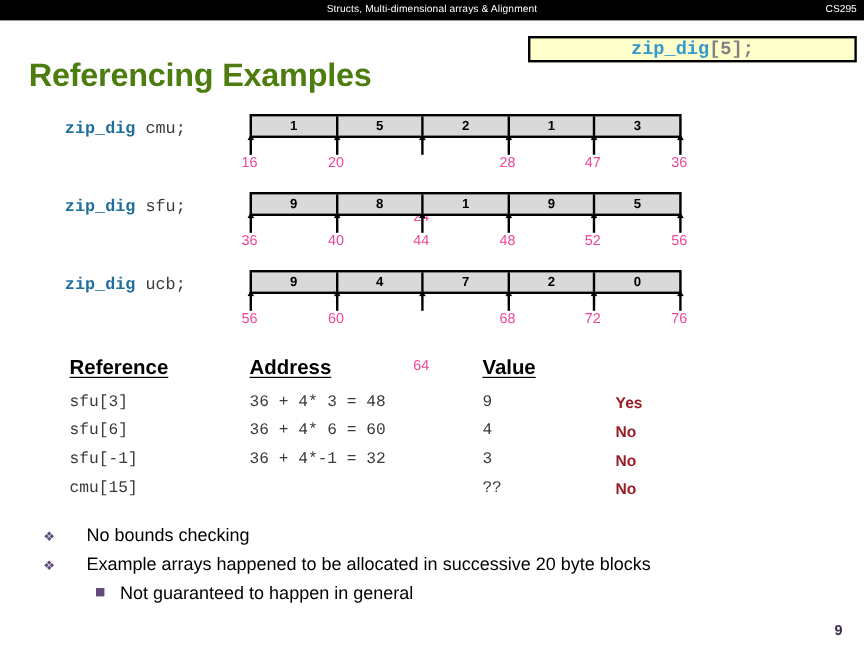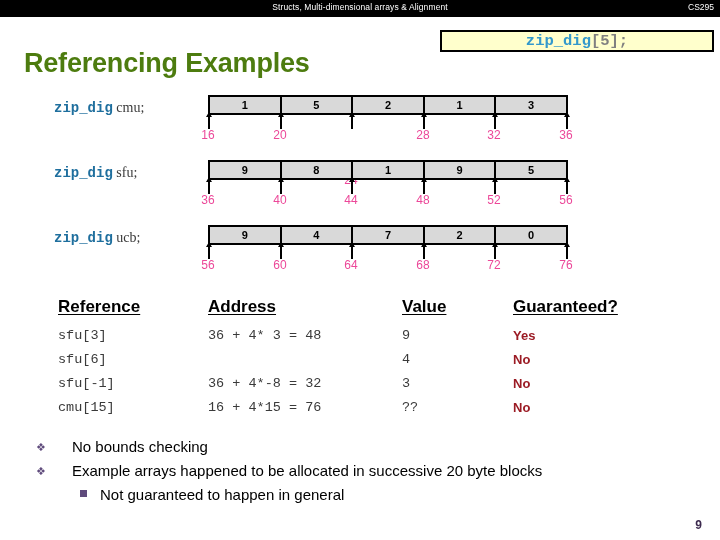--- a/index.html
+++ b/index.html
@@ -73,21 +73,21 @@
   
   .array-row { position: absolute; left: 0; width: 720px; }
   .array-label {
     position: absolute;
     left: 54px; top: 0;
     font-family: "Liberation Mono", monospace;
     font-size: 14px;
     white-space: pre;
   }
   .lbl-type { color: #1f6f9e; font-weight: bold; }
-  .lbl-var  { color: #3a3a3a; font-family: Liberation Serif, serif; }
+  .lbl-var  { color: #3a3a3a; }
 
   .boxes {
     position: absolute;
     left: 208px; top: -5px;
     width: 360px; height: 20px;
     border: 2px solid #000000;
     box-sizing: border-box;
     display: flex;
     background: #d9d9d9;
   }
@@ -253,21 +253,21 @@
         <div class="tick" style="left: 286px;"></div>
         <div class="tickcap" style="left: 284px;"></div>
         <div class="tick" style="left: 358px;"></div>
         <div class="tickcap" style="left: 356px;"></div>
       </div>
       <div class="addrs">
         <div class="addr" style="left: 0px;">16</div>
         <div class="addr" style="left: 72px;">20</div>
         <div class="addr" style="left: 143px; margin-top: 45px;">24</div>
         <div class="addr" style="left: 215px;">28</div>
-        <div class="addr" style="left: 286px;">32</div>
+        <div class="addr" style="left: 286px;">47</div>
         <div class="addr" style="left: 358px;">36</div>
       </div>
     </div>
     <div class="array-row" style="top: 165px;">
       <div class="array-label"><span class="lbl-type">zip_dig</span><span class="lbl-var"> sfu;</span></div>
       <div class="boxes">
         <div class="cell">9</div>
         <div class="cell">8</div>
         <div class="cell">1</div>
         <div class="cell">9</div>
@@ -315,56 +315,55 @@
         <div class="tick" style="left: 215px;"></div>
         <div class="tickcap" style="left: 213px;"></div>
         <div class="tick" style="left: 286px;"></div>
         <div class="tickcap" style="left: 284px;"></div>
         <div class="tick" style="left: 358px;"></div>
         <div class="tickcap" style="left: 356px;"></div>
       </div>
       <div class="addrs">
         <div class="addr" style="left: 0px;">56</div>
         <div class="addr" style="left: 72px;">60</div>
-        <div class="addr" style="left: 143px;">64</div>
+        <div class="addr" style="left: 143px; margin-top: 39px;">64</div>
         <div class="addr" style="left: 215px;">68</div>
         <div class="addr" style="left: 286px;">72</div>
         <div class="addr" style="left: 358px;">76</div>
       </div>
     </div>
   </div>
 
 <div class="tbl">
   <div class="tbl-head">
     <div class="th th-ref">Reference</div>
     <div class="th th-addr">Address</div>
     <div class="th th-val">Value</div>
-    <div class="th th-gtd">Guaranteed?</div>
   </div>
   <div id="rows-host">
       <div class="trow" style="top: 31px;">
         <div class="td td-ref">sfu[3]</div>
         <div class="td td-addr">36 + 4* 3 = 48</div>
         <div class="td td-val">9</div>
         <div class="td td-gtd">Yes</div>
       </div>
       <div class="trow" style="top: 55px;">
         <div class="td td-ref">sfu[6]</div>
+        <div class="td td-addr">36 + 4* 6 = 60</div>
         <div class="td td-val">4</div>
         <div class="td td-gtd">No</div>
       </div>
       <div class="trow" style="top: 79px;">
         <div class="td td-ref">sfu[-1]</div>
-        <div class="td td-addr">36 + 4*-8 = 32</div>
+        <div class="td td-addr">36 + 4*-1 = 32</div>
         <div class="td td-val">3</div>
         <div class="td td-gtd">No</div>
       </div>
       <div class="trow" style="top: 103px;">
         <div class="td td-ref">cmu[15]</div>
-        <div class="td td-addr">16 + 4*15 = 76</div>
         <div class="td td-val">??</div>
         <div class="td td-gtd">No</div>
       </div>
     </div>
 </div>
 
 <div class="bullets">
   <div class="bl1" style="top:0px;">
     <span class="mark">❖</span>
     <span class="txt">No bounds checking</span>

